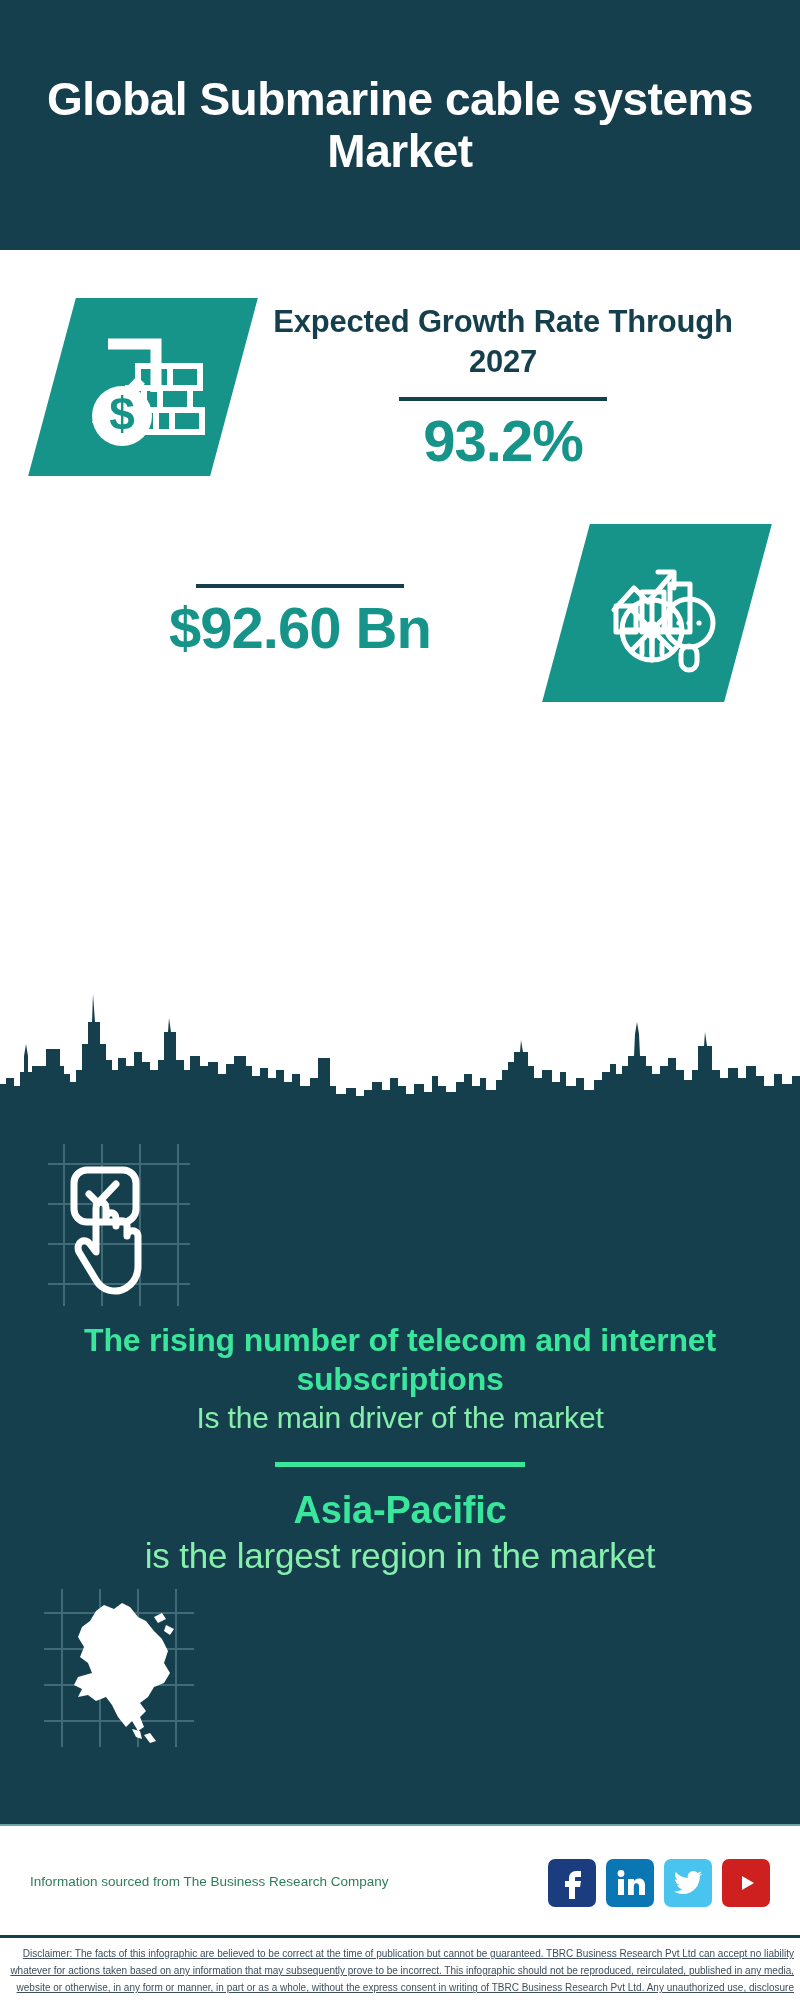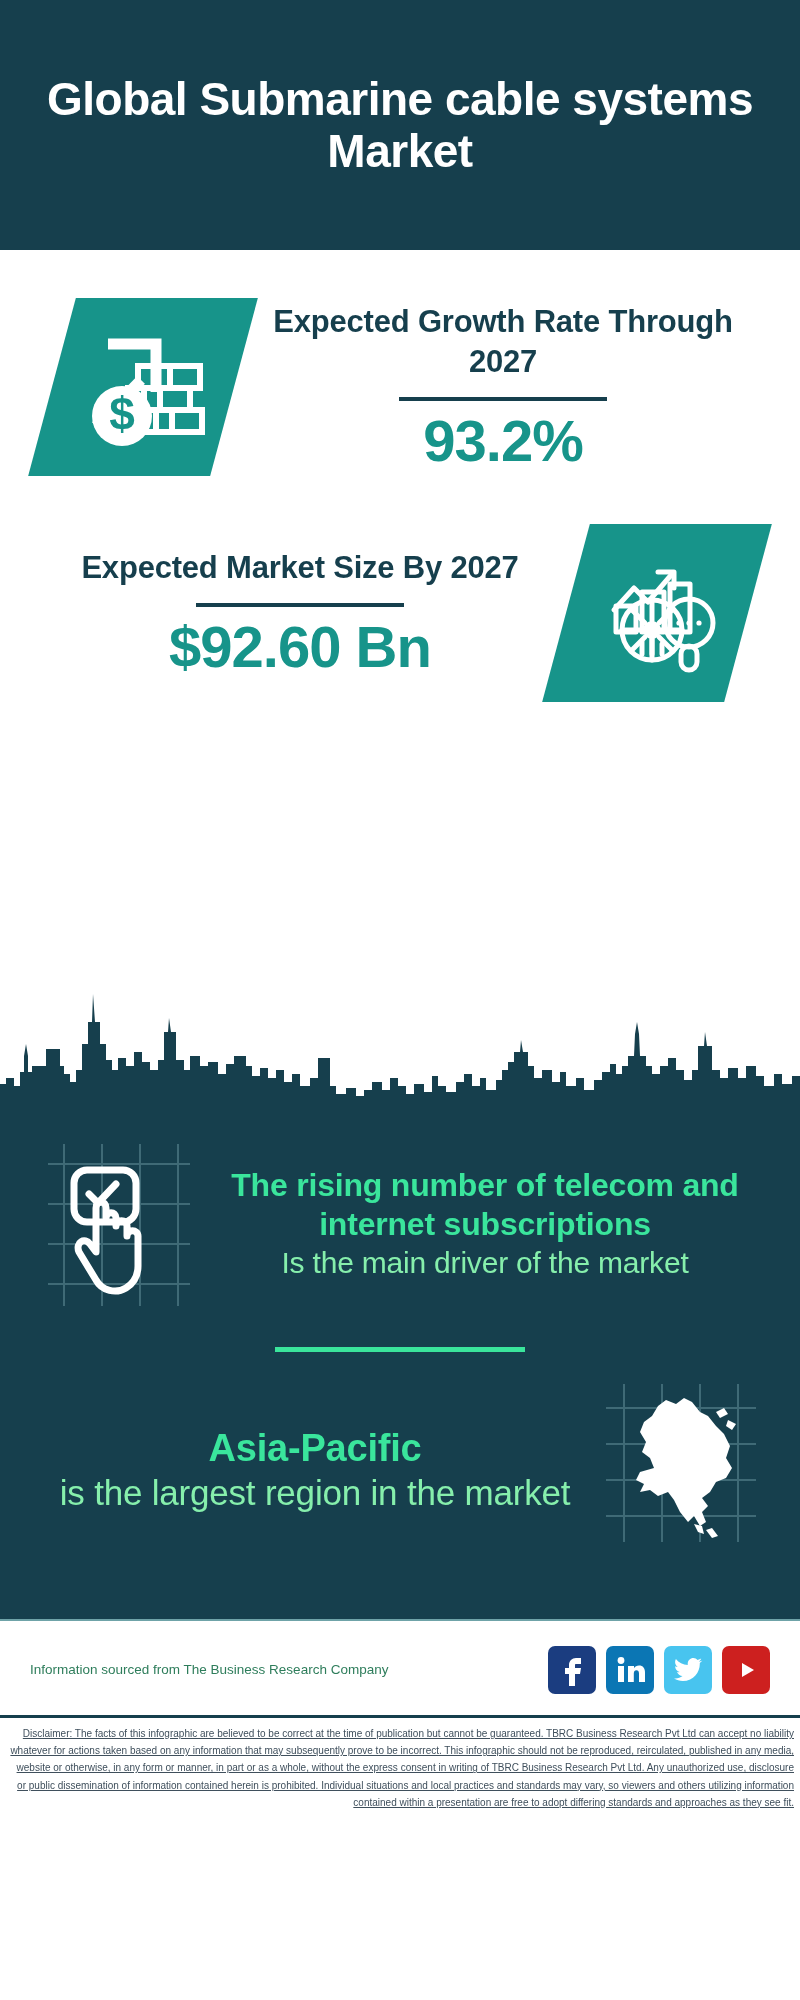--- a/index.html
+++ b/index.html
@@ -99,22 +99,22 @@
 
   
   .dark-area {
     background:#163f4d;
     padding:0 0 34px 0;
     position:relative;
   }
 
   .dark-row {
     display:flex;
-    align-items:center;
     padding:0 34px;
+    flex-direction:column;
   }
   .dark-row.driver { padding-top:22px; }
   .dark-row.region { padding-top:14px; padding-bottom:18px; }
 
   .grid-icon {
     flex:0 0 auto;
     width:170px; height:195px;
     position:relative;
   }
   .grid-icon svg { display:block; }
@@ -146,21 +146,21 @@
   }
 
   
   .footer {
     background:#ffffff;
     border-top:2px solid #6fa3a8;
     padding:16px 30px 12px 30px;
     display:flex;
     align-items:center;
     justify-content:space-between;
-    height:96px;
+    height:111px;
   }
   .source-text {
     color:#2e7d5b;
     font-size:13.5px;
     line-height:1.65;
   }
   .socials { display:flex; gap:10px; align-items:center; }
   .social {
     width:48px; height:48px;
     border-radius:7px;
@@ -217,21 +217,20 @@
     </div>
     <div class="stat-text left-pad">
       <div class="stat-title">Expected Growth Rate Through 2027</div>
       <div class="stat-rule"></div>
       <div class="stat-value">93.2%</div>
     </div>
   </div>
 
   <div class="stat-row row2">
     <div class="stat-text right-pad">
-      <div class="stat-title">Expected Market Size By 2027</div>
       <div class="stat-rule"></div>
       <div class="stat-value">$92.60 Bn</div>
     </div>
     <div class="tile">
       <div class="tile-inner">
         <svg width="126" height="126" viewBox="0 0 126 126" aria-hidden="true">
           <g fill="none" stroke="#ffffff" stroke-width="5" stroke-linecap="round" stroke-linejoin="round">
 
             <polyline points="20,60 40,38 54,52 78,24"></polyline>
             <polyline points="64,22 80,22 80,38"></polyline>

